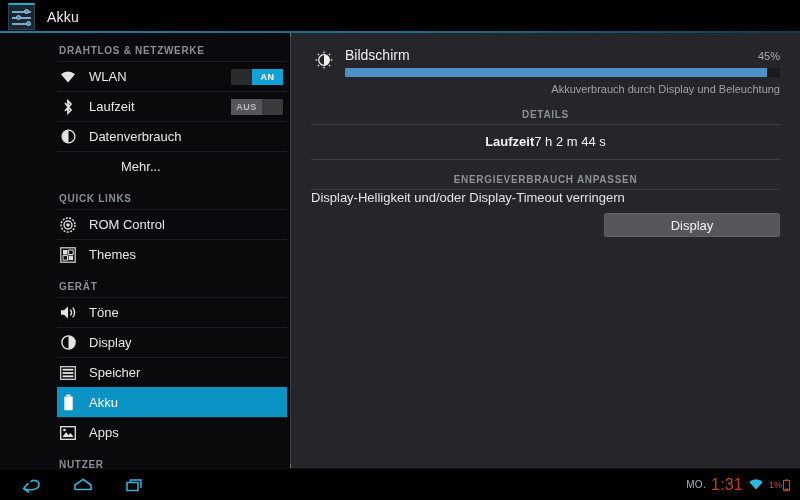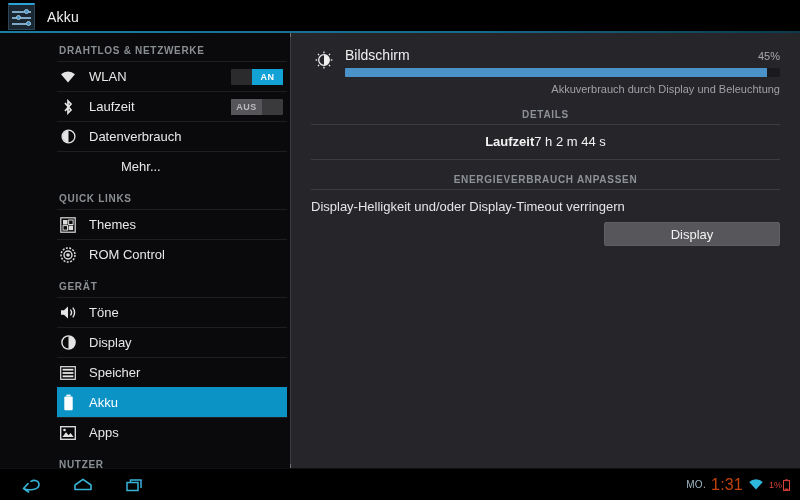--- a/index.html
+++ b/index.html
@@ -261,21 +261,20 @@
   .kv-key {
     font-size: 13px;
     font-weight: bold;
     color: #f2f2f2;
   }
   .kv-val {
     font-size: 13px;
     color: #f2f2f2;
   }
   .tip-text {
-    margin-top: 9px;
     font-size: 13px;
     color: #e4e4e8;
   }
   .btn-row {
     margin-top: 8px;
     display: flex;
     justify-content: flex-end;
   }
   .action-btn {
     width: 176px;
@@ -407,39 +406,39 @@
         <div class="side-item indent">
           <span class="ico"></span>
           <span class="label">Mehr...</span>
         </div>
 
         <div class="section-header">QUICK LINKS</div>
 
         <div class="side-item">
           <span class="ico">
             <svg width="16" height="16" viewBox="0 0 16 16">
+              <circle cx="8" cy="8" r="7" fill="none" stroke="#dcdcdc" stroke-width="1.5" stroke-dasharray="2 1.4"></circle>
+              <circle cx="8" cy="8" r="4" fill="none" stroke="#dcdcdc" stroke-width="1.4"></circle>
+              <circle cx="8" cy="8" r="1.8" fill="#dcdcdc"></circle>
+            </svg>
+          </span>
+          <span class="label">ROM Control</span>
+        </div>
+
+        <div class="side-item">
+          <span class="ico">
+            <svg width="16" height="16" viewBox="0 0 16 16">
               <rect x="0.8" y="0.8" width="14.4" height="14.4" fill="none" stroke="#dcdcdc" stroke-width="1.2"></rect>
               <rect x="3" y="3" width="4.5" height="4.5" fill="#dcdcdc"></rect>
               <rect x="8.6" y="3" width="4.5" height="4.5" fill="none" stroke="#dcdcdc" stroke-width="1"></rect>
               <rect x="3" y="8.6" width="4.5" height="4.5" fill="none" stroke="#dcdcdc" stroke-width="1"></rect>
               <rect x="8.6" y="8.6" width="4.5" height="4.5" fill="#dcdcdc"></rect>
             </svg>
           </span>
           <span class="label">Themes</span>
-        </div>
-
-        <div class="side-item">
-          <span class="ico">
-            <svg width="16" height="16" viewBox="0 0 16 16">
-              <circle cx="8" cy="8" r="7" fill="none" stroke="#dcdcdc" stroke-width="1.5" stroke-dasharray="2 1.4"></circle>
-              <circle cx="8" cy="8" r="4" fill="none" stroke="#dcdcdc" stroke-width="1.4"></circle>
-              <circle cx="8" cy="8" r="1.8" fill="#dcdcdc"></circle>
-            </svg>
-          </span>
-          <span class="label">ROM Control</span>
         </div>
 
         <div class="section-header">GERÄT</div>
 
         <div class="side-item">
           <span class="ico">
             <svg width="17" height="15" viewBox="0 0 17 15">
               <path d="M1 5.2 L4 5.2 L8 1.6 L8 13.4 L4 9.8 L1 9.8 Z" fill="#e4e4e4"></path>
               <path d="M10.4 4.6 A4.6 4.6 0 0 1 10.4 10.4" stroke="#e4e4e4" stroke-width="1.4" fill="none"></path>
               <path d="M12.8 2.6 A7.6 7.6 0 0 1 12.8 12.4" stroke="#e4e4e4" stroke-width="1.4" fill="none"></path>

